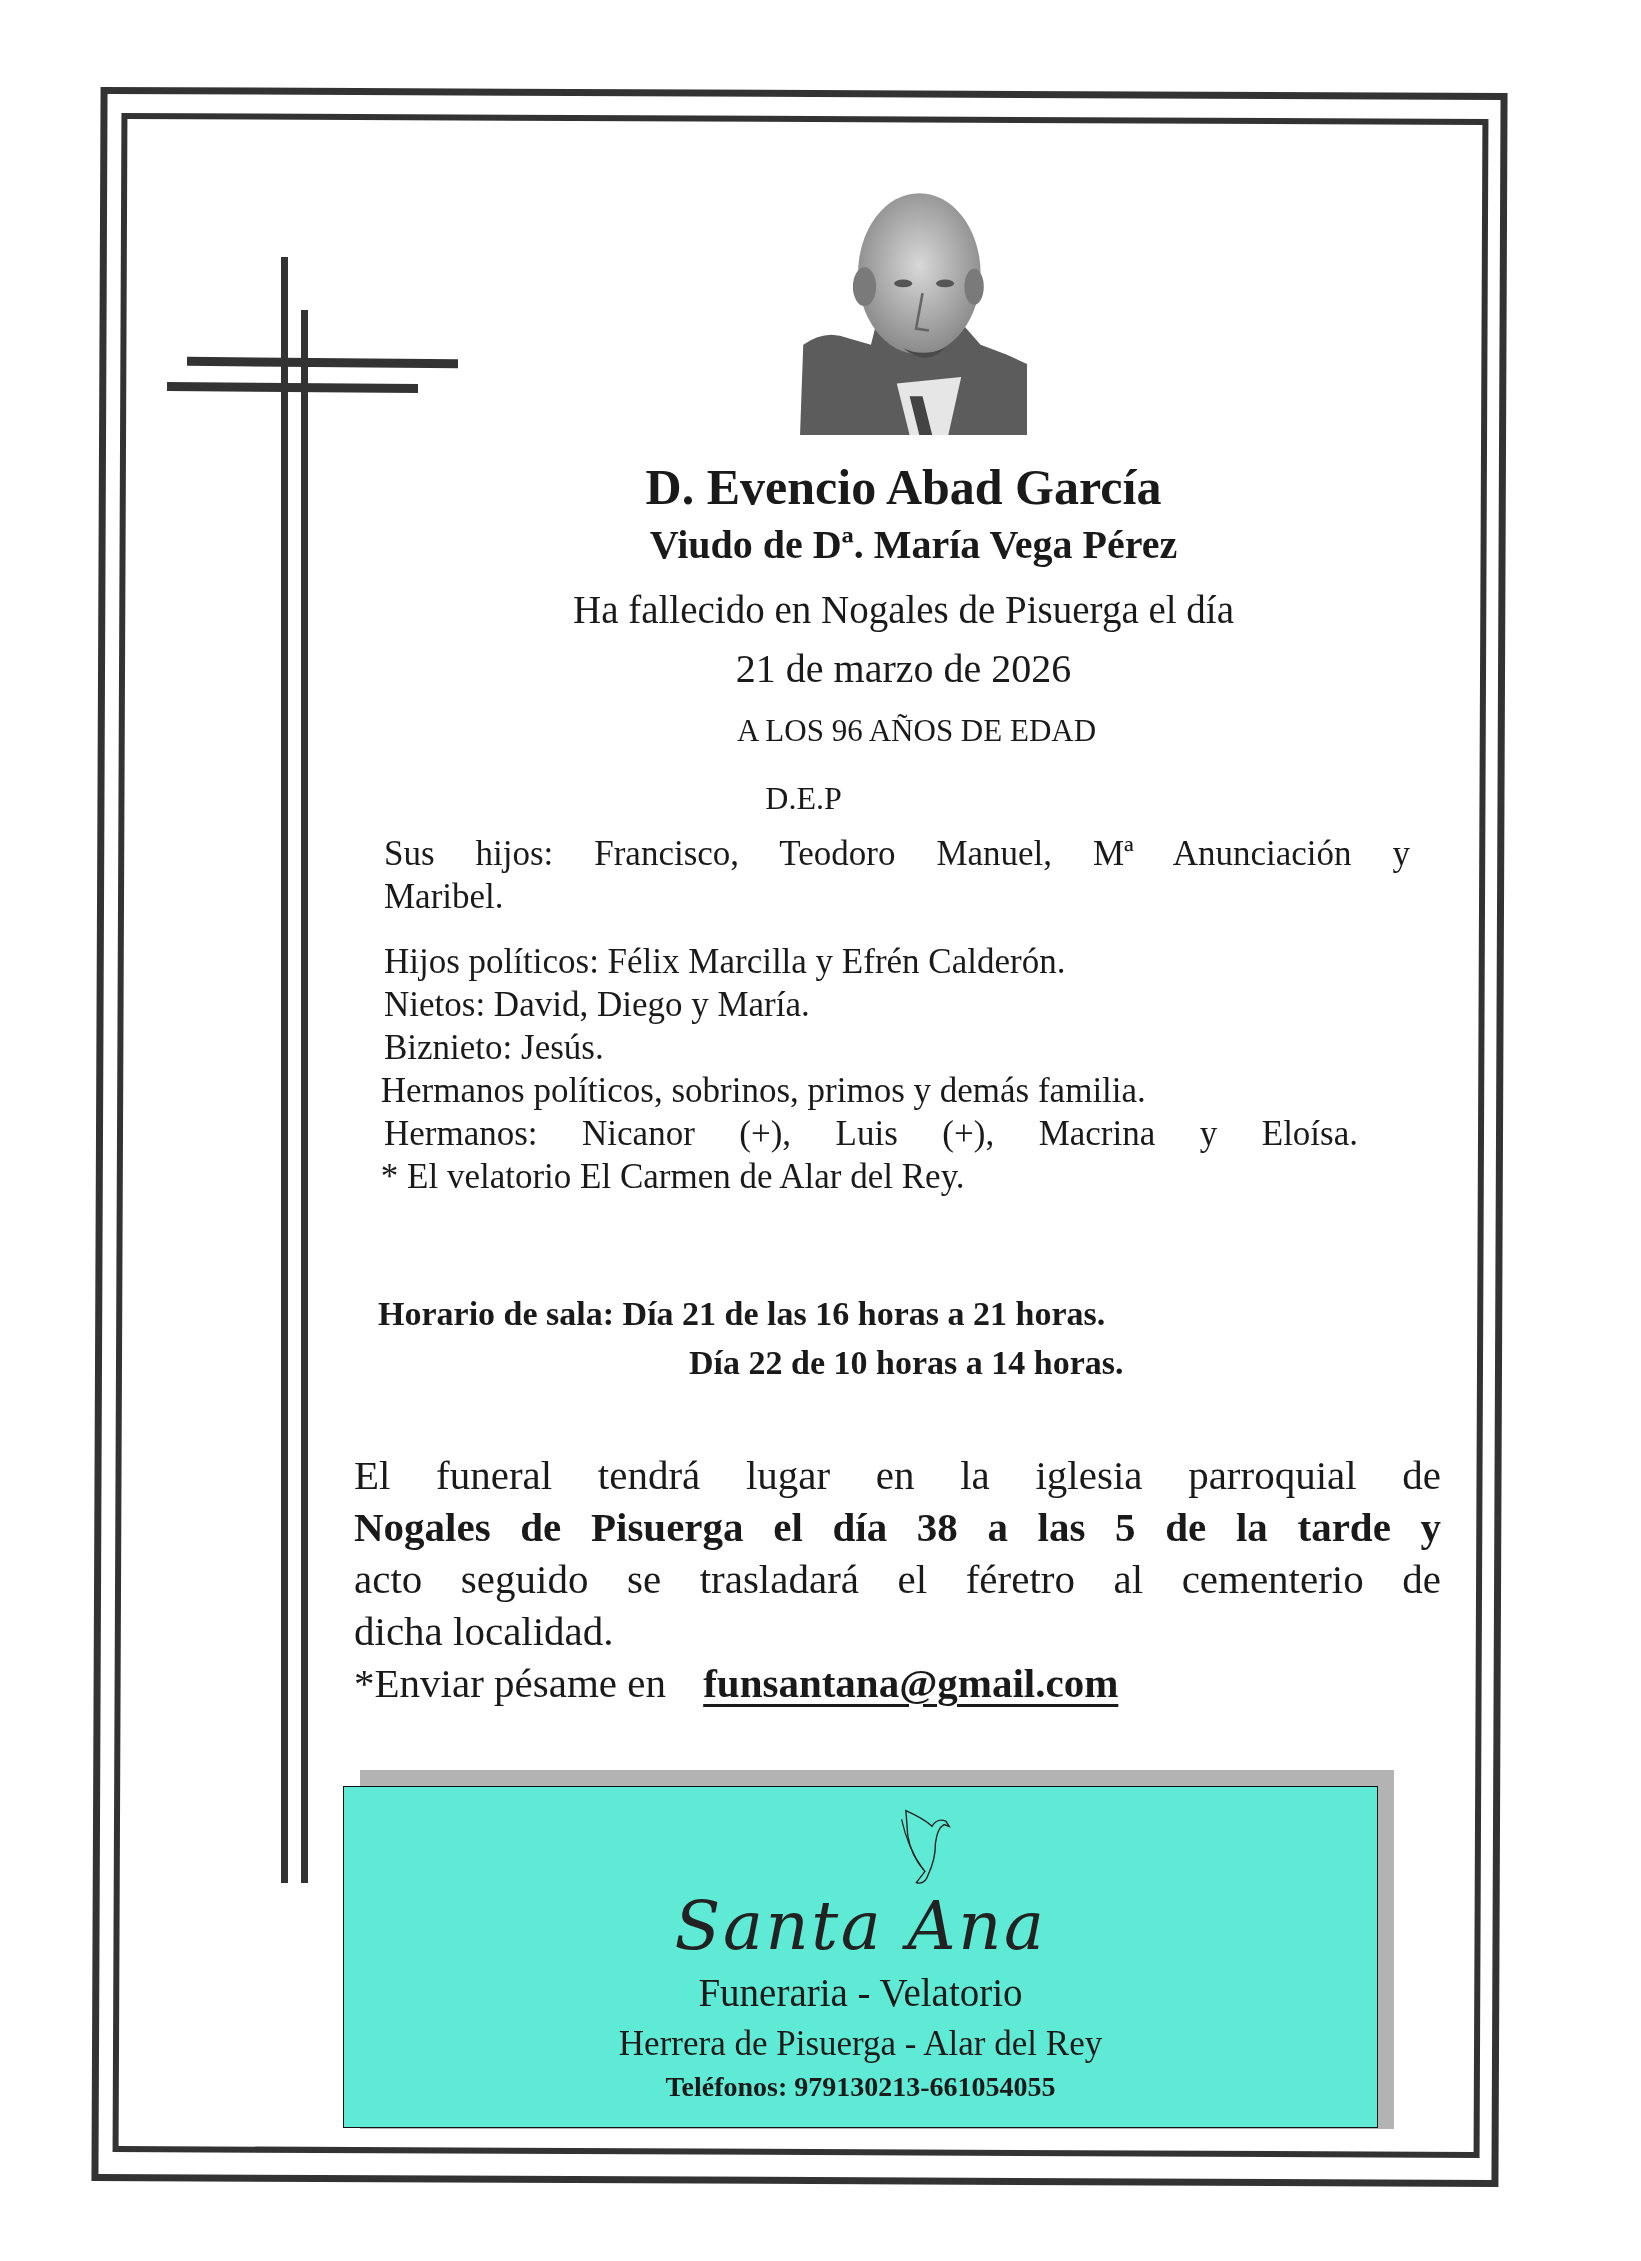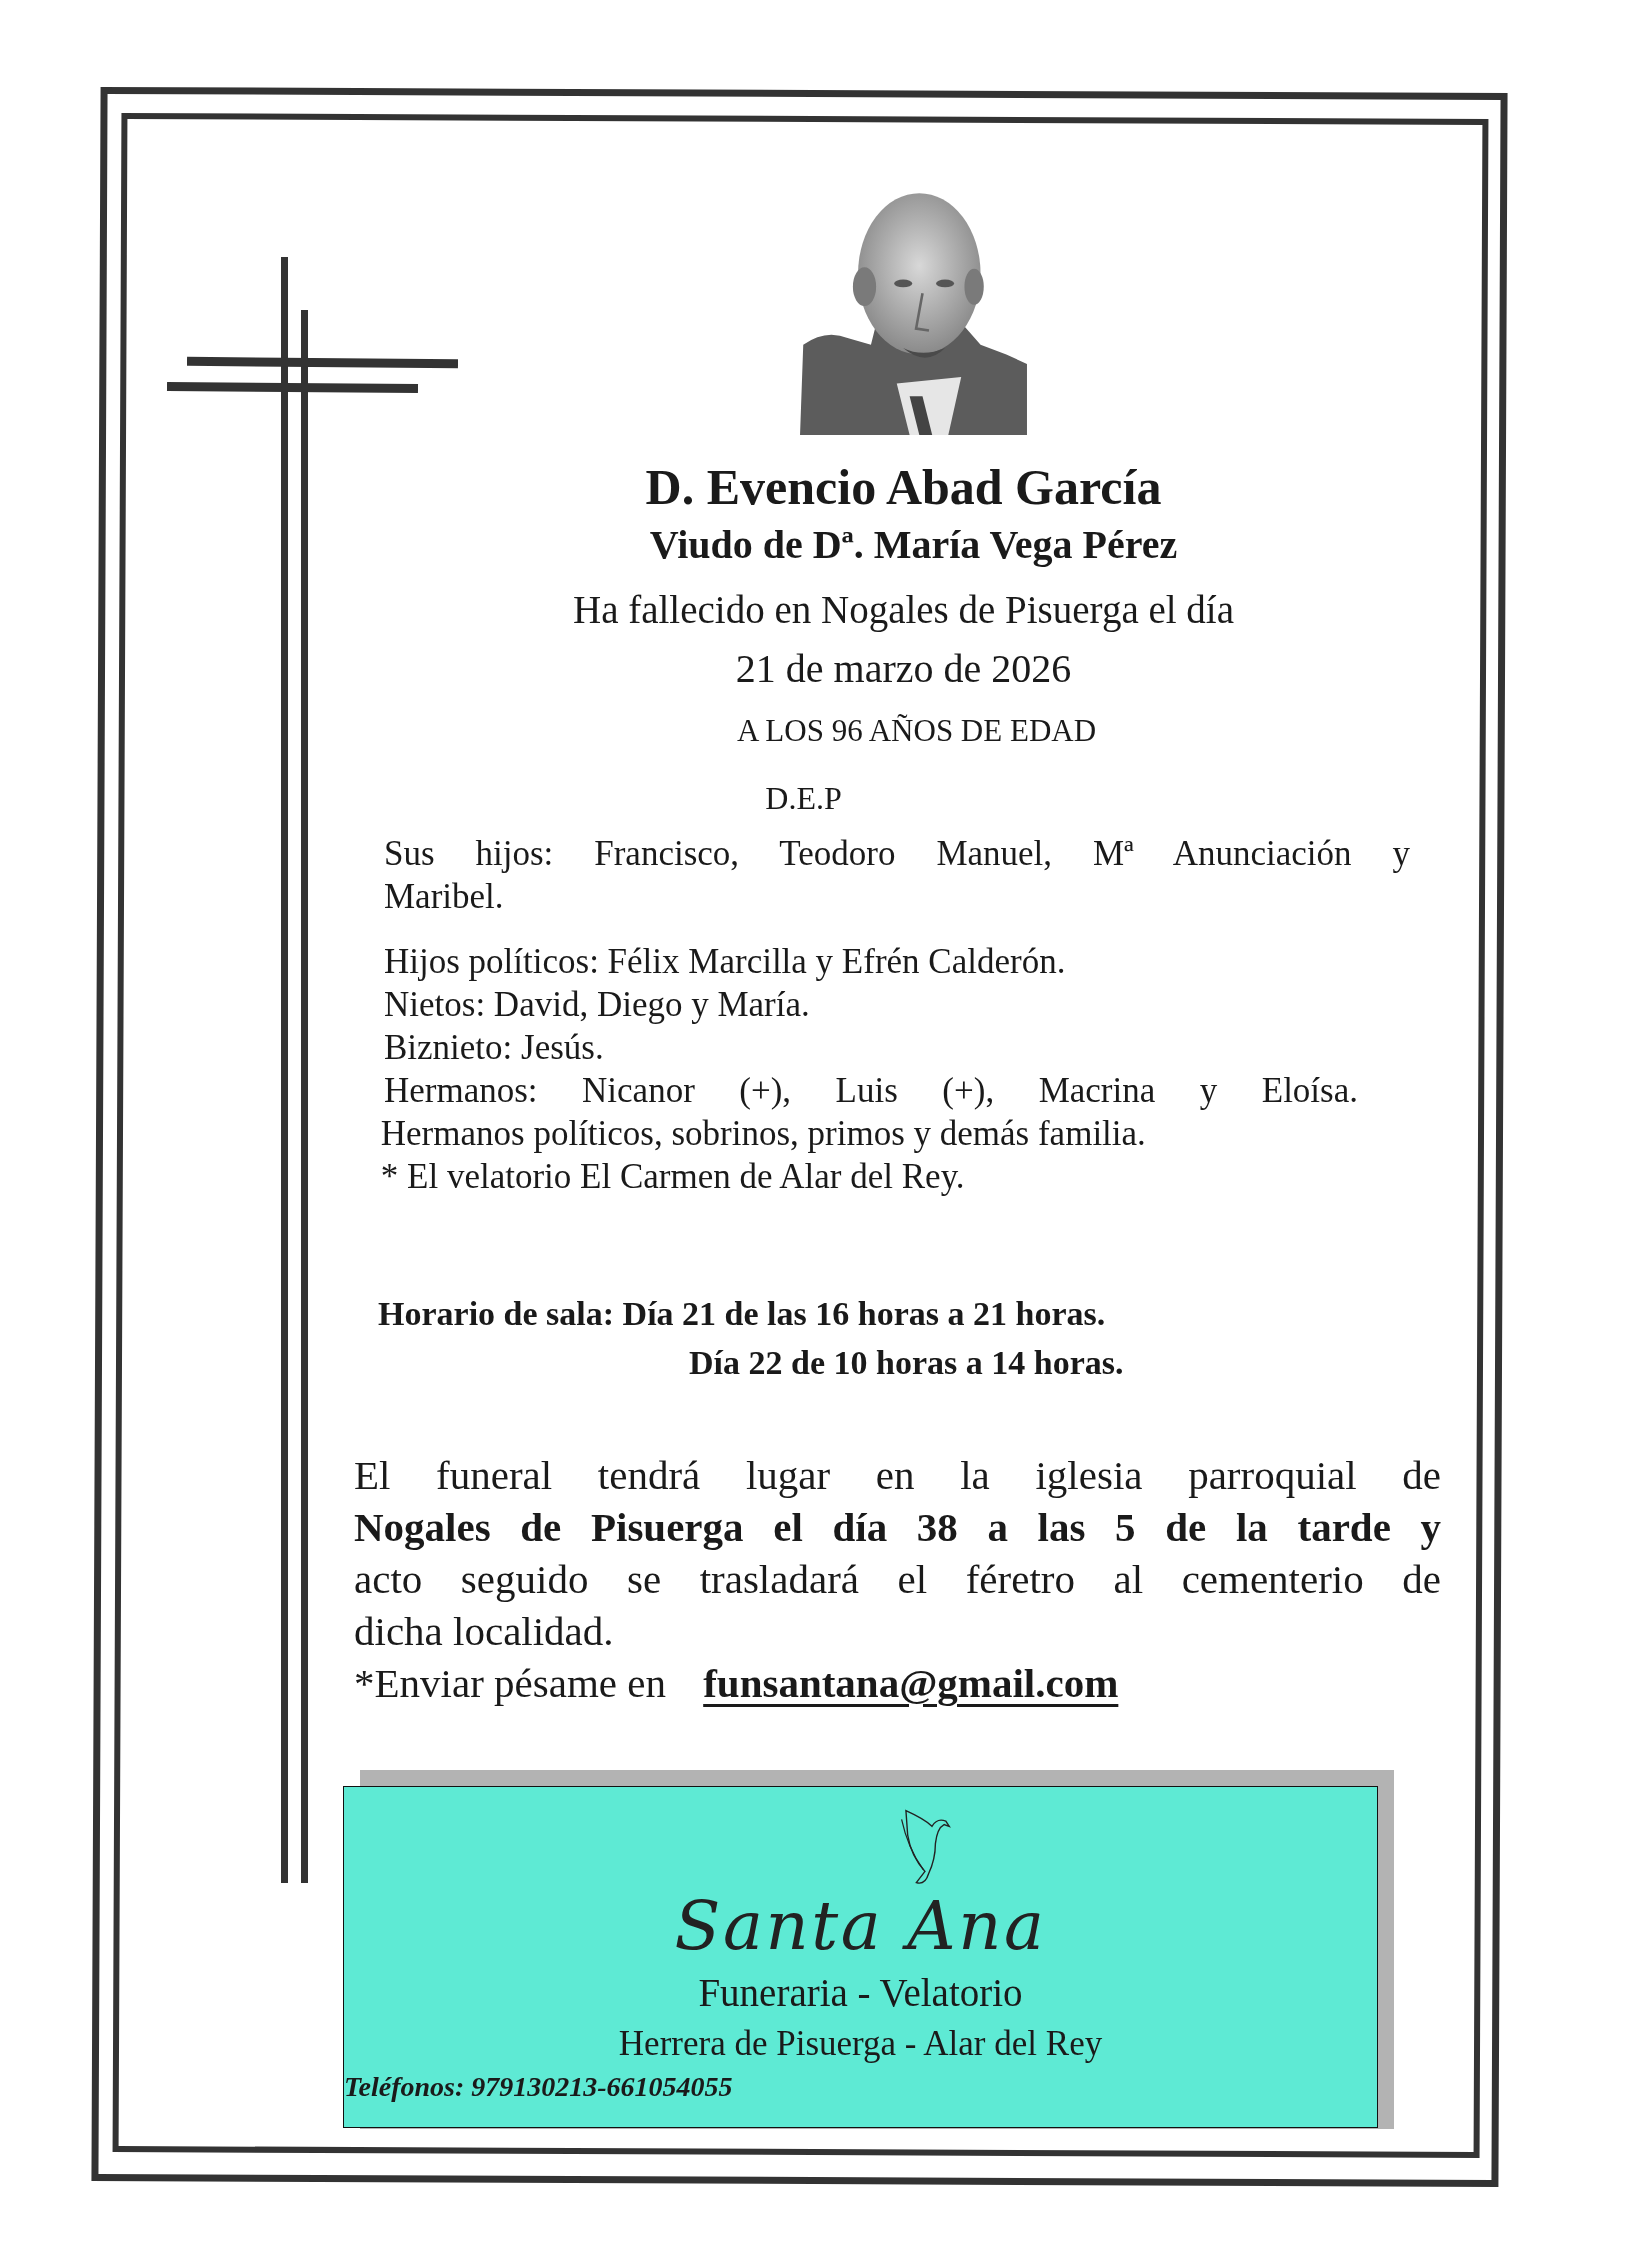--- a/index.html
+++ b/index.html
@@ -53,22 +53,22 @@
 <div class="center-line" style="top:645px; font-size:40px; left:387px;">21 de marzo de 2026</div>
 <div class="center-line" style="top:713px; font-size:31px; left:400px;">A LOS 96 AÑOS DE EDAD</div>
 <div class="center-line" style="top:780px; font-size:32px; left:287px;">D.E.P</div>
 
 <div style="position:absolute; left:384px; top:832px; width:1026px; font-size:35px; line-height:43px;">
   <div class="just">Sus hijos: Francisco, Teodoro Manuel, Mª Anunciación y</div>
   <div>Maribel.</div>
   <div style="margin-top:22px;">Hijos políticos: Félix Marcilla y Efrén Calderón.</div>
   <div>Nietos: David, Diego y María.</div>
   <div>Biznieto: Jesús.</div>
+  <div style="margin-left:-3.2px;">Hermanos políticos, sobrinos, primos y demás familia.</div>
   <div style="width:974px; text-align:justify; text-align-last:justify;">Hermanos: Nicanor (+), Luis (+), Macrina y Eloísa.</div>
-  <div style="margin-left:-3.2px;">Hermanos políticos, sobrinos, primos y demás familia.</div>
   <div style="margin-left:-3.2px;">* El velatorio El Carmen de Alar del Rey.</div>
 </div>
 
 <div style="position:absolute; left:378px; top:1289px; font-size:34px; font-weight:bold; line-height:49px; white-space:nowrap;">
   <div>
     <span>Horario de sala:</span>
     <span>Día 21 de las 16 horas a 21 horas.</span>
   </div>
   <div style="padding-left:311px;">
     <span>Día 22 de 10 horas a 14 horas.</span>
@@ -88,15 +88,15 @@
 
 <div class="box-shade"></div>
 <div class="box">
   <svg viewBox="0 0 60 90" style="position:absolute; left:555px; top:19.4px; width:52px; height:84px;">
     <path d="M8 2 L10 30 Q14 55 30 72 L20 85 Q30 88 34 75 Q42 58 42 40 Q44 22 52 18 L58 20 L54 14 Q44 10 38 20 Q30 12 8 2 Z" fill="none" stroke="#222" stroke-width="1.6"></path>
     <path d="M3 12 Q10 45 28 70" fill="none" stroke="#222" stroke-width="1.4"></path>
   </svg>
   <div style="position:absolute; left:0; width:100%; top:100px; text-align:center; font-family:'DejaVu Serif', serif; font-style:italic; font-size:67px; letter-spacing:2.6px; color:#222;">Santa Ana</div>
   <div style="position:absolute; left:0; width:100%; top:183px; text-align:center; font-size:39px;">Funeraria - Velatorio</div>
   <div style="position:absolute; left:0; width:100%; top:237px; text-align:center; font-size:35px;">Herrera de Pisuerga - Alar del Rey</div>
-  <div style="position:absolute; left:0; width:100%; top:284px; font-size:28px; font-weight:bold;font-style:italic;">Teléfonos: 979130213-661054055</div>
+  <div style="position:absolute; left:0; width:100%; top:284px; text-align:center; font-size:28px; font-weight:bold;">Teléfonos: 979130213-661054055</div>
 </div>
 
 
 </body></html>

